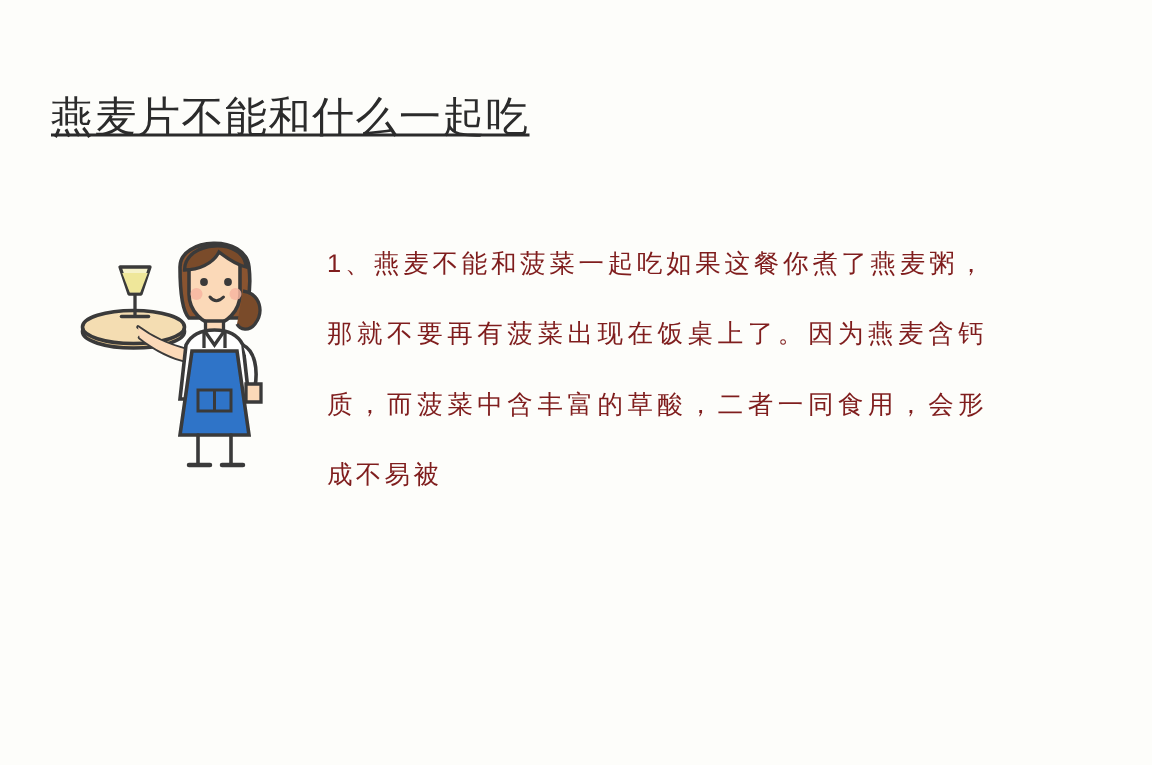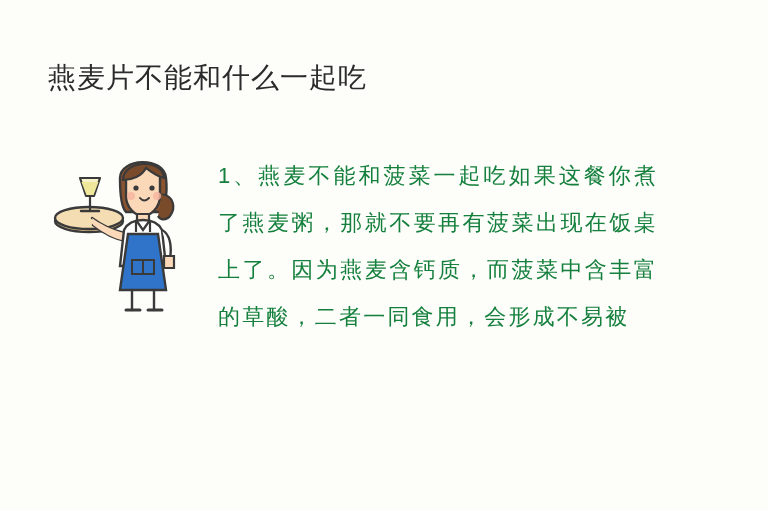--- a/index.html
+++ b/index.html
@@ -15,45 +15,46 @@
   }
   .page {
     position: relative;
     width: 768px;
     height: 510px;
     background: #fdfdfa;
     box-sizing: border-box;
   }
   .title {
     position: absolute;
-    left: 48px;
+    left: 34px;
     top: 58px;
     font-size: 28px;
     line-height: 40px;
     color: #2b2b2b;
     font-family: "Liberation Sans", sans-serif;
     font-weight: 400;
     letter-spacing: 1px;
     white-space: nowrap;
+    text-decoration: underline;
   }
   .illustration {
     position: absolute;
     left: 52px;
     top: 138px;
     width: 150px;
     height: 175px;
   }
   .body-text {
     position: absolute;
     left: 218px;
     top: 152px;
     width: 440px;
-    font-size: 22px;
+    font-size: 17px;
     line-height: 47px;
-    color: #15803d;
+    color: #7f1d1d;
     letter-spacing: 2.2px;
     font-family: "Liberation Sans", sans-serif;
     text-align: justify;
   }
 </style>
 </head>
 <body>
 
 <div class="page">
 

